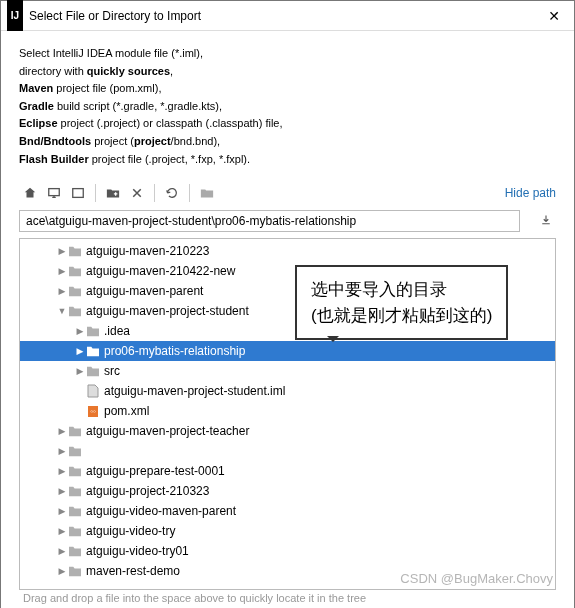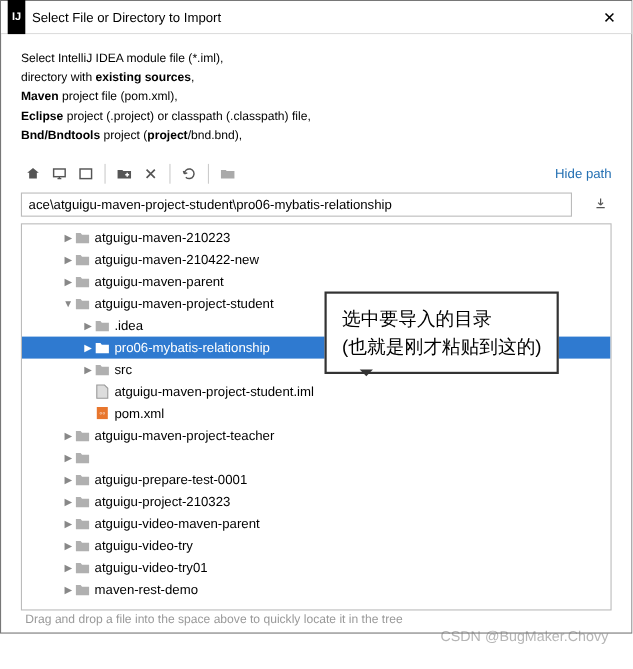--- a/index.html
+++ b/index.html
@@ -38,24 +38,26 @@
 
 <div class="dialog">
   <div class="titlebar">
     <div class="icon">IJ</div>
     <div class="title">Select File or Directory to Import</div>
     <div class="close">✕</div>
   </div>
 
   <div class="instructions">
     <div><span>Select IntelliJ IDEA module file (*.iml),</span></div>
-    <div><span>directory with </span><b>existing sources</b><span>,</span></div>
+    <div><span>directory with </span><b>quickly sources</b><span>,</span></div>
     <div><b>Maven</b><span> project file (pom.xml),</span></div>
+    <div><b>Gradle</b><span> build script (*.gradle, *.gradle.kts),</span></div>
     <div><b>Eclipse</b><span> project (.project) or classpath (.classpath) file,</span></div>
     <div><b>Bnd/Bndtools</b><span> project (</span><b>project</b><span>/bnd.bnd),</span></div>
+    <div><b>Flash Builder</b><span> project file (.project, *.fxp, *.fxpl).</span></div>
   </div>
 
   <div class="toolbar-row">
     <div class="toolbar">
       <div class="tbtn">
           <svg width="14" height="14" viewBox="0 0 16 16">
             <path fill="#555" d="M8 2l6 5h-2v6H4V7H2z"></path>
           </svg>
         </div>
       <div class="tbtn">

